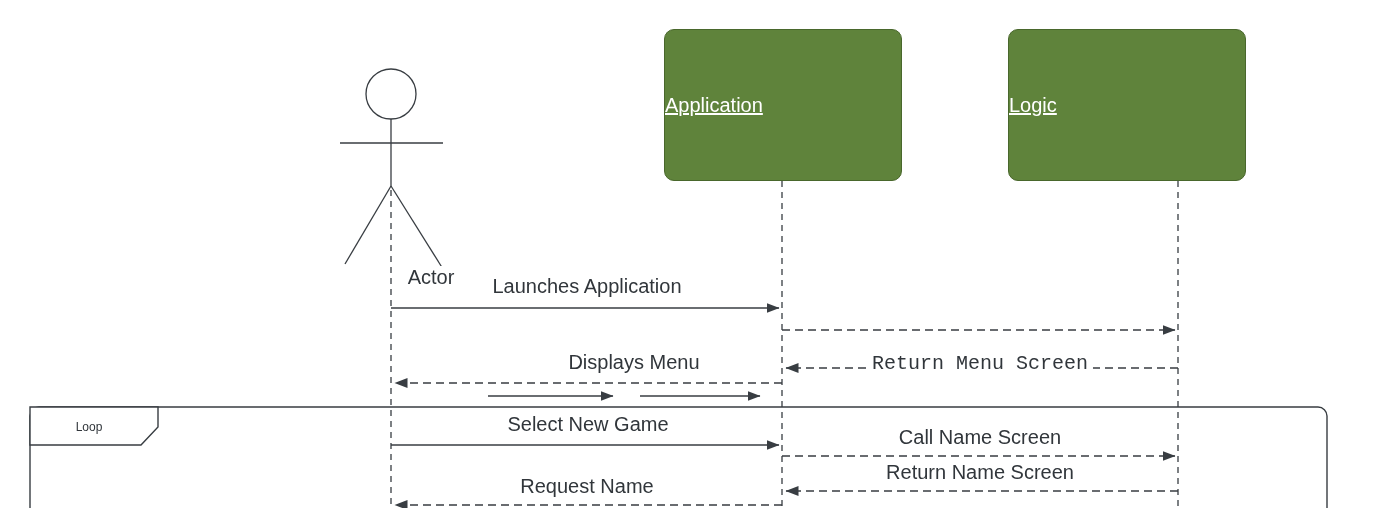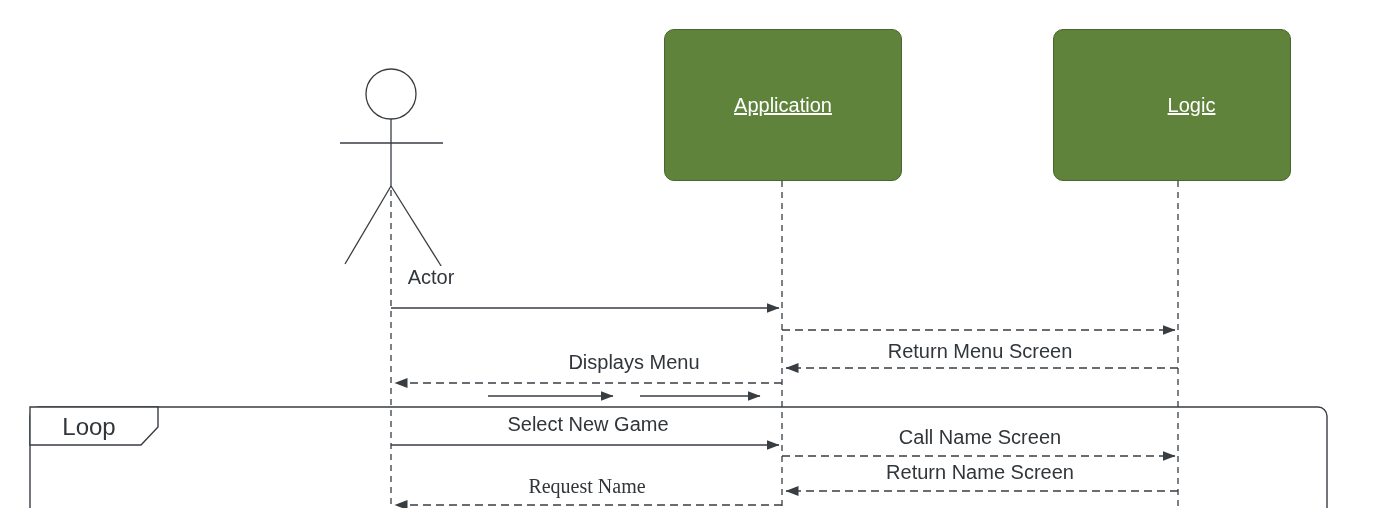--- a/index.html
+++ b/index.html
@@ -26,46 +26,46 @@
   .dash-l{stroke-dasharray:6 5;stroke-width:1.3;}
   .arrow-fill{fill:var(--line);stroke:none;}
   .white-fill{fill:var(--background);}
 
   
   .obj-box{
     position:absolute;top:29px;width:238px;height:152px;
     background:var(--lifeline-box);
     border:1px solid var(--lifeline-box-border);
     border-radius:10px;
-    display:flex;align-items:center;justify-content:center;
+    display:flex;align-items:center;
     box-sizing:border-box;
   }
   .obj-box span{
     color:var(--box-text);font-size:20px;text-decoration:underline;
   }
   .box-application{left:664px;}
-  .box-logic{left:1053px;padding-left:39px;}
+  .box-logic{left:1008px;}
 
   
   .msg-label{
     position:absolute;transform:translateX(-50%);
     font-size:20px;color:var(--text);
     background:var(--background);
     padding:0 5px;white-space:nowrap;line-height:23px;
   }
   .actor-label{
     position:absolute;transform:translateX(-50%);
     font-size:20px;color:var(--text);
     background:var(--background);
     padding:0 4px;white-space:nowrap;line-height:23px;margin-left:40px;
   }
   .loop-label{
     position:absolute;left:30px;top:408px;width:118px;height:37px;
     display:flex;align-items:center;justify-content:center;
-    font-size:24px;color:var(--text);
+    font-size:12px;color:var(--text);
   }
 </style>
 </head>
 <body>
 
 <div class="canvas">
 
   <svg class="layer" width="1387" height="508" viewBox="0 0 1387 508">
     <defs>
       <marker id="arr" markerWidth="14" markerHeight="10" refX="12.5" refY="5" orient="auto" markerUnits="userSpaceOnUse">
@@ -104,20 +104,21 @@
     <span>Application</span>
   </div>
   <div class="obj-box box-logic">
     <span>Logic</span>
   </div>
 
   <div class="actor-label" style="left:391px;top:266px;">Actor</div>
 
   <div class="loop-label">Loop</div>
 
-  <div class="msg-label" style="left:980px;top:340px;">Return Menu Screen</div>
+  <div class="msg-label" style="left:587px;top:275px;">Launches Application</div>
+  <div class="msg-label" style="left:980px;top:352px;font-family:Liberation Mono, monospace;">Return Menu Screen</div>
   <div class="msg-label" style="left:586px;top:351px;margin-left:48px;">Displays Menu</div>
   <div class="msg-label" style="left:588px;top:413px;">Select New Game</div>
   <div class="msg-label" style="left:980px;top:426px;">Call Name Screen</div>
   <div class="msg-label" style="left:980px;top:461px;">Return Name Screen</div>
-  <div class="msg-label" style="left:587px;top:475px;font-family:Liberation Serif, serif;">Request Name</div>
+  <div class="msg-label" style="left:587px;top:475px;">Request Name</div>
 
 </div>
 
 </body></html>

